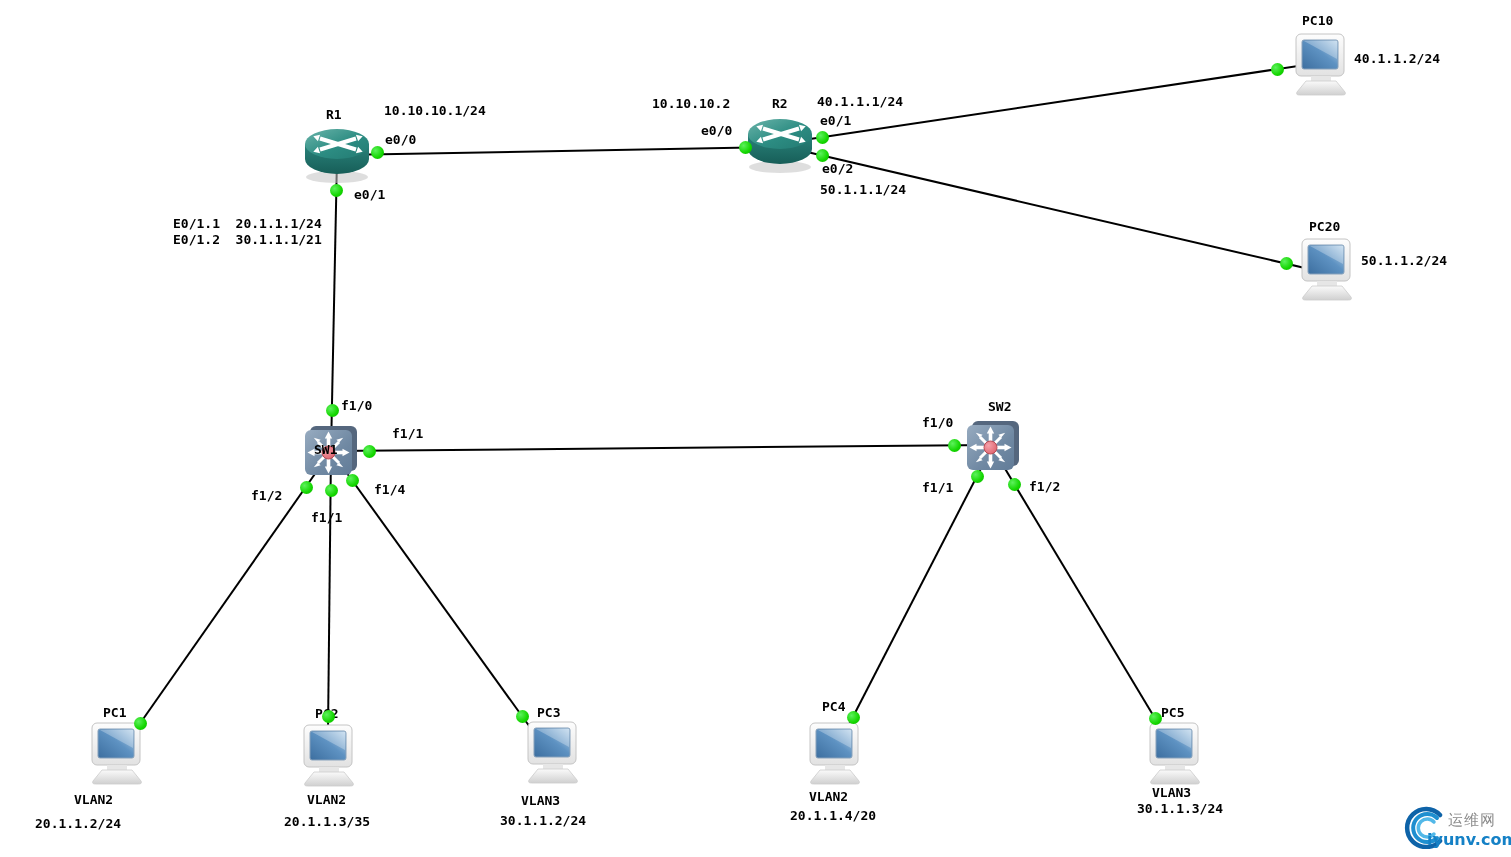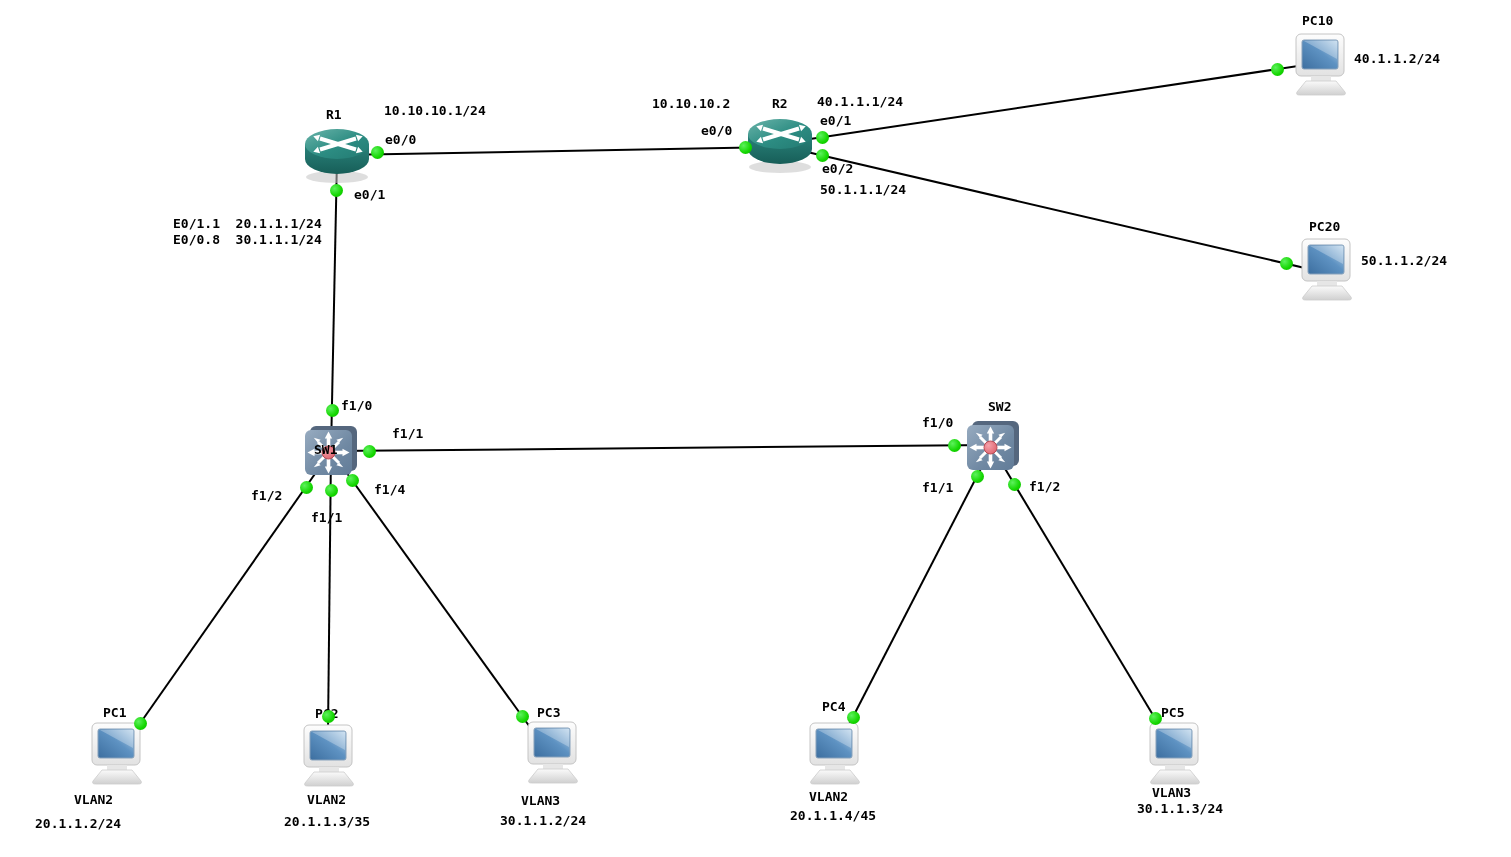--- a/index.html
+++ b/index.html
@@ -197,34 +197,34 @@
   <div class="lbl" style="left:374px;top:483px">f1/4</div>
   <div class="lbl" style="left:922px;top:416px">f1/0</div>
   <div class="lbl" style="left:922px;top:481px">f1/1</div>
   <div class="lbl" style="left:1029px;top:480px">f1/2</div>
 
   <div class="lbl" style="left:384px;top:104px">10.10.10.1/24</div>
   <div class="lbl" style="left:652px;top:97px">10.10.10.2</div>
   <div class="lbl" style="left:817px;top:95px">40.1.1.1/24</div>
   <div class="lbl" style="left:820px;top:183px">50.1.1.1/24</div>
   <div class="lbl" style="left:173px;top:217px">E0/1.1  20.1.1.1/24</div>
-  <div class="lbl" style="left:173px;top:233px">E0/0.8  30.1.1.1/24</div>
+  <div class="lbl" style="left:173px;top:233px">E0/1.2  30.1.1.1/21</div>
   <div class="lbl" style="left:1354px;top:52px">40.1.1.2/24</div>
   <div class="lbl" style="left:1361px;top:254px">50.1.1.2/24</div>
 
   <div class="lbl" style="left:74px;top:793px">VLAN2</div>
   <div class="lbl" style="left:307px;top:793px">VLAN2</div>
   <div class="lbl" style="left:521px;top:794px">VLAN3</div>
   <div class="lbl" style="left:809px;top:790px">VLAN2</div>
   <div class="lbl" style="left:1152px;top:786px">VLAN3</div>
 
   <div class="lbl" style="left:35px;top:817px">20.1.1.2/24</div>
   <div class="lbl" style="left:284px;top:815px">20.1.1.3/35</div>
   <div class="lbl" style="left:500px;top:814px">30.1.1.2/24</div>
-  <div class="lbl" style="left:790px;top:809px">20.1.1.4/45</div>
+  <div class="lbl" style="left:790px;top:809px">20.1.1.4/20</div>
   <div class="lbl" style="left:1137px;top:802px">30.1.1.3/24</div>
 
 
   <div class="dot" style="left:371px;top:146px"></div>
   <div class="dot" style="left:739px;top:141px"></div>
   <div class="dot" style="left:330px;top:184px"></div>
   <div class="dot" style="left:326px;top:404px"></div>
   <div class="dot" style="left:363px;top:445px"></div>
   <div class="dot" style="left:948px;top:439px"></div>
   <div class="dot" style="left:816px;top:131px"></div>
@@ -235,14 +235,23 @@
   <div class="dot" style="left:325px;top:484px"></div>
   <div class="dot" style="left:346px;top:474px"></div>
   <div class="dot" style="left:134px;top:717px"></div>
   <div class="dot" style="left:322px;top:710px"></div>
   <div class="dot" style="left:516px;top:710px"></div>
   <div class="dot" style="left:971px;top:470px"></div>
   <div class="dot" style="left:847px;top:711px"></div>
   <div class="dot" style="left:1008px;top:478px"></div>
   <div class="dot" style="left:1149px;top:712px"></div>
 
+  <div id="watermark">
+    <svg id="wm-logo" width="42" height="44" viewBox="0 0 42 44">
+      <path d="M36,10 A19,19 0 1 0 36,36" fill="none" stroke="#0e63a8" stroke-width="4.5" stroke-linecap="round"></path>
+      <path d="M33,13 A14,14 0 1 0 33,33" fill="none" stroke="#1e8fd0" stroke-width="4" stroke-linecap="round"></path>
+      <path d="M30,17 A9,9 0 1 0 30,29" fill="none" stroke="#52b8e8" stroke-width="3.5" stroke-linecap="round"></path>
+    </svg>
+    <div class="wm-cn">运维网</div>
+    <div class="wm-url">iyunv.com</div>
+  </div>
 
 </div>
 
 </body></html>

